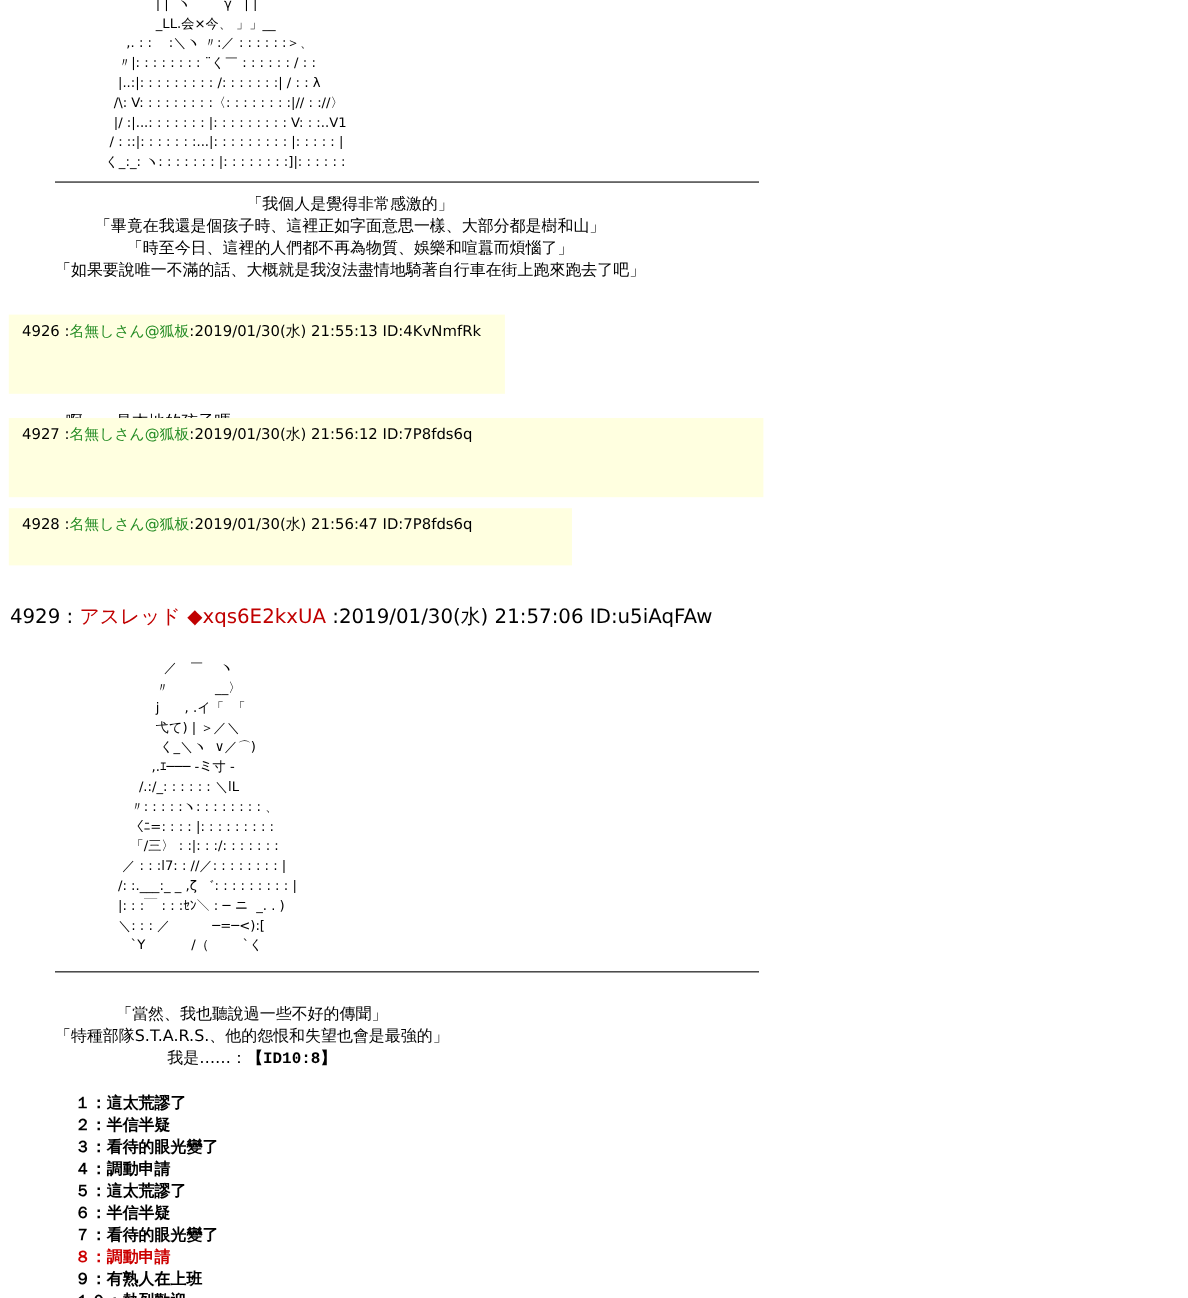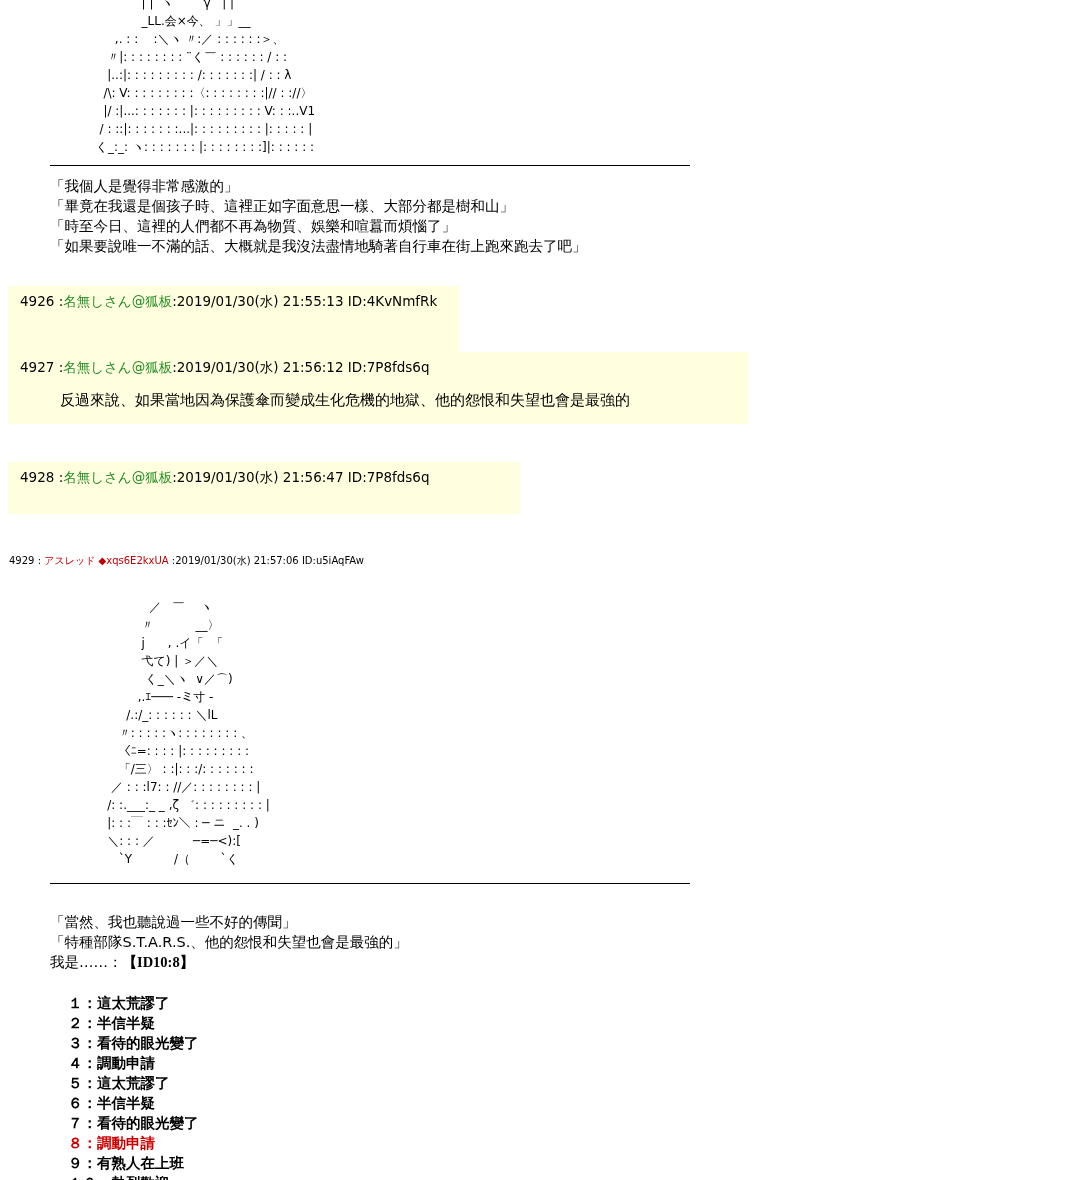--- a/index.html
+++ b/index.html
@@ -10,40 +10,40 @@
   }
   .aa {
     position: absolute; margin: 0; white-space: pre;
     font-family: "DejaVu Sans", sans-serif;
     font-size: 12px; line-height: 18px; letter-spacing: 0px; color: #000;
   }
   .hr {
     position: absolute; left: 50px; width: 640px; height: 0;
     border-top: 1px solid #000;
   }
-  .lines { position: absolute; left: 50px; margin: 0; }
+  .lines { position: absolute; left: 50px; margin: 0; text-align: center; }
   .lines div { font-size: 14.5px; line-height: 20px; white-space: nowrap; }
   .post {
     position: absolute; left: 8px; background: #ffffe0;
   }
   .post-head {
     position: absolute; left: 12px; top: 6px; white-space: nowrap;
     font-size: 13.5px; line-height: 18px;
   }
   .post-body {
     position: absolute; left: 52px; white-space: nowrap;
     font-size: 15px; line-height: 20px;
   }
   .name-green { color: #228b22; }
   .name-red { color: #c00000; }
   .trip { color: #c00000; }
   .choice-list { position: absolute; left: 52px; top: 977px; margin: 16px; padding: 0; list-style: none; font-weight: bold; }
   .choice-list li { font-size: 14.5px; line-height: 20px; white-space: nowrap; font-family: "DejaVu Serif", serif; }
   .choice-list li.hl { color: #cc0000; }
-  .bold { font-weight: bold; font-family: Liberation Serif, serif; }
+  .bold { font-weight: bold; font-family: Liberation Mono, monospace; }
 </style>
 </head>
 <body>
 
 <pre class="aa" style="left:50px; top:-6px;" id="aa-top">                        | |  ヽ        γ   | |
                         _LL.会×今、 」」__
                  ,. : :    :＼ヽ 〃:／ : : : : : :＞、
                〃|: : : : : : : : ¨く￣ : : : : : : / : :
                |..:|: : : : : : : : : /: : : : : : :| / : : λ
               /\: V: : : : : : : : :〈: : : : : : : :|// : ://〉
@@ -60,34 +60,33 @@
   <div>「如果要說唯一不滿的話、大概就是我沒法盡情地騎著自行車在街上跑來跑去了吧」</div>
 </div>
 
 <div class="post" style="top:286px; width:451px; height:72px;">
   <div class="post-head">
     <span>4926</span><span> :</span><span class="name-green">名無しさん@狐板</span><span>:2019/01/30(水) 21:55:13 ID:4KvNmfRk</span>
   </div>
   <div class="post-body" style="top:55px;margin-top:32px;">啊一、是本地的孩子嗎</div>
 </div>
 
-<div class="post" style="top:352px; width:740px; height:72px;">
+<div class="post" style="top:380px; width:686px; height:72px;">
   <div class="post-head">
     <span>4927</span><span> :</span><span class="name-green">名無しさん@狐板</span><span>:2019/01/30(水) 21:56:12 ID:7P8fds6q</span>
   </div>
-  <div class="post-body" style="top:38px;">反過來說、如果當地因為保護傘而變成生化危機的地獄、他的怨恨和失望也會是最強的</div>
 </div>
 
 <div class="post" style="top:462px; width:512px; height:52px;">
   <div class="post-head">
     <span>4928</span><span> :</span><span class="name-green">名無しさん@狐板</span><span>:2019/01/30(水) 21:56:47 ID:7P8fds6q</span>
   </div>
 </div>
 
-<div style="position:absolute; left:9px; top:552px; font-size:10px; line-height:18px; white-space:nowrap;">
+<div style="position:absolute; left:9px; top:552px; font-size:18px; line-height:18px; white-space:nowrap;">
   <span>4929</span><span> : </span><span class="name-red">アスレッド </span><span class="trip">◆xqs6E2kxUA</span><span> :2019/01/30(水) 21:57:06 ID:u5iAqFAw</span>
 </div>
 
 <pre class="aa" style="left:50px; top:598px;" id="aa-bottom">                          ／   ￣    ヽ
                         〃           __〉
                         j      , .イ「  「
                         弋て) | ＞／＼
                          く_＼ヽ  ∨／⌒)
                        ,.ｴ─── -ミ寸 -
                     /.:/_: : : : : : ＼lL

